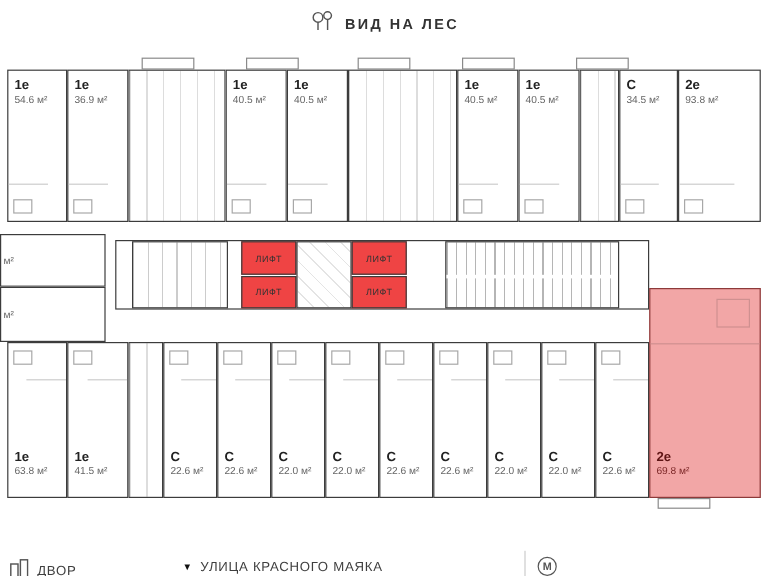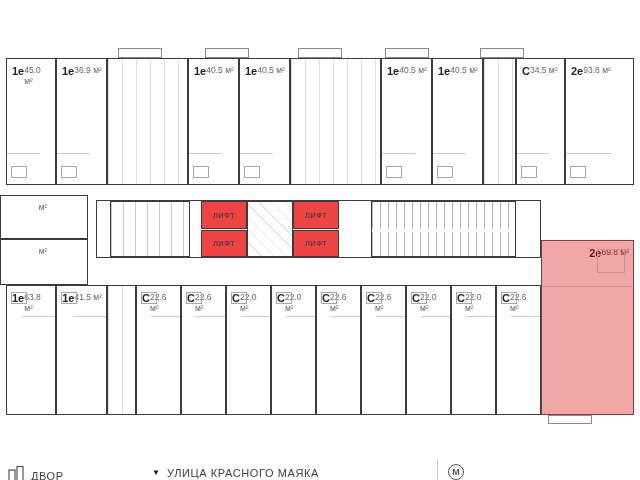--- a/index.html
+++ b/index.html
@@ -9,21 +9,21 @@
 
   
   .header { position:absolute; top:8px; left:0; width:100%; display:flex;
             justify-content:center; align-items:center; gap:8px; }
   .title { font-size:12px; font-weight:bold; letter-spacing:2px; color:#333; }
 
   
   .plan { position:absolute; left:0; top:48px; width:640px; height:380px; }
 
   .unit { position:absolute; border:1px solid #3c3c3c; background:#fff;
-          display:flex; flex-direction:row; padding:6px 4px 6px 5px; overflow:hidden; }
+          display:flex; flex-direction:column; padding:6px 4px 6px 5px; overflow:hidden; }
   .row-top { justify-content:flex-start; }
   .row-bottom { justify-content:flex-end; padding-bottom:16px; }
   .row-left { justify-content:center; padding-left:2px; }
   .u-type { font-size:11px; font-weight:bold; color:#222; line-height:1.15; }
   .u-area { font-size:8.5px; color:#666; line-height:1.25; }
 
   .row-top.d::before { content:""; position:absolute; left:0; bottom:30px; width:68%; border-bottom:1px solid #ccc; }
   .row-top.d::after  { content:""; position:absolute; left:4px; bottom:6px; width:14px; height:10px; border:1px solid #a8a8a8; }
   .row-bottom.d::before { content:""; position:absolute; right:0; top:30px; width:68%; border-top:1px solid #ccc; }
   .row-bottom.d::after  { content:""; position:absolute; left:4px; top:6px; width:14px; height:10px; border:1px solid #a8a8a8; }
@@ -59,20 +59,31 @@
   .f-divider { position:absolute; left:437px; top:3px; height:38px; border-left:1px solid #ccc; }
   .f-metro { position:absolute; left:448px; top:8px; display:flex; gap:7px; align-items:center; }
   .m-circle { width:16px; height:16px; border:1.5px solid #555; border-radius:50%; display:flex;
               align-items:center; justify-content:center; font-size:9px; font-weight:bold; color:#555; flex:0 0 auto; }
 </style>
 </head>
 <body>
 
 <div class="stage">
 
+  <div class="header">
+    <span>
+      <svg width="22" height="18" viewBox="0 0 22 18" fill="none" stroke="#555" stroke-width="1.2">
+        <circle cx="7" cy="6.5" r="4"></circle>
+          <path d="M7 10.5 V17"></path>
+        <circle cx="15" cy="5" r="3.2"></circle>
+          <path d="M15 8.2 V17"></path>
+      </svg>
+    </span>
+    <span class="title">ВИД НА ЛЕС</span>
+  </div>
 
   <div class="plan">
 
     <div class="balcony" style="left:118px;top:0;width:44px"></div>
     <div class="balcony" style="left:205px;top:0;width:44px"></div>
     <div class="balcony" style="left:298px;top:0;width:44px"></div>
     <div class="balcony" style="left:385px;top:0;width:44px"></div>
     <div class="balcony" style="left:480px;top:0;width:44px"></div>
     <div class="balcony" style="left:548px;top:367px;width:44px;height:9px"></div>
 
@@ -88,21 +99,21 @@
       <span class="ev-label">ЛИФТ</span>
     </div>
     <div class="elevator" style="left:293px;top:182px;width:46px;height:27px">
       <span class="ev-label">ЛИФТ</span>
     </div>
     <div class="shaft"></div>
     <div class="stairs"></div>
 
   <div class="unit row-top d" style="left: 6px; top: 10px; width: 50px; height: 127px;">
         <div class="u-type">1е</div>
-        <div class="u-area">45.0 м²</div>
+        <div class="u-area">54.6 м²</div>
       </div>
       <div class="unit row-top d" style="left: 56px; top: 10px; width: 51px; height: 127px;">
         <div class="u-type">1е</div>
         <div class="u-area">36.9 м²</div>
       </div>
       <div class="unit row-top tech" style="left: 107px; top: 10px; width: 81px; height: 127px;"></div>
       <div class="unit row-top d" style="left: 188px; top: 10px; width: 51px; height: 127px;">
         <div class="u-type">1е</div>
         <div class="u-area">40.5 м²</div>
       </div>

